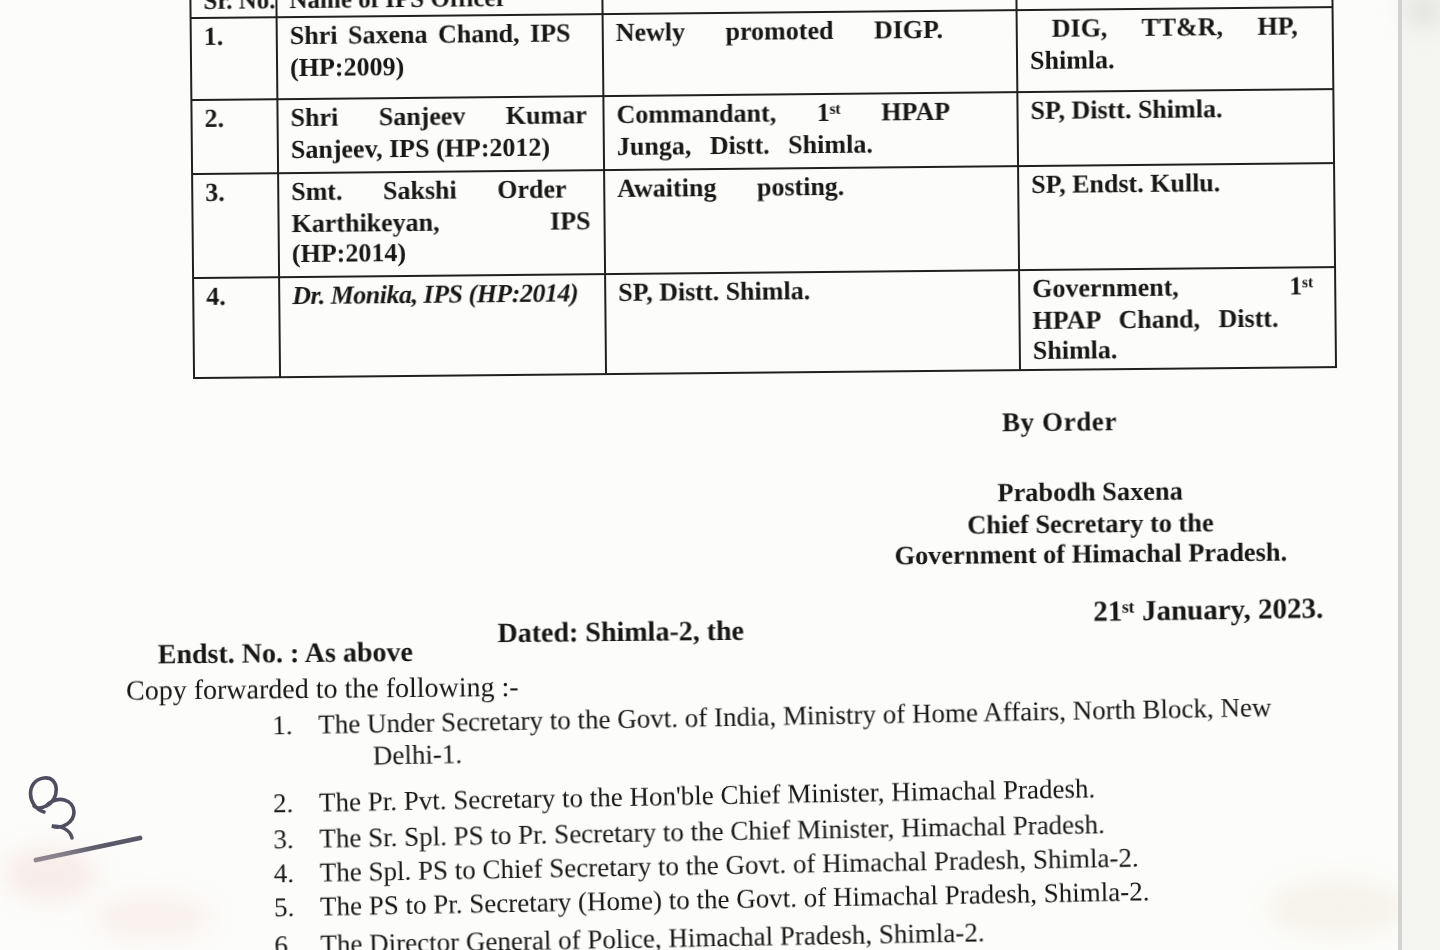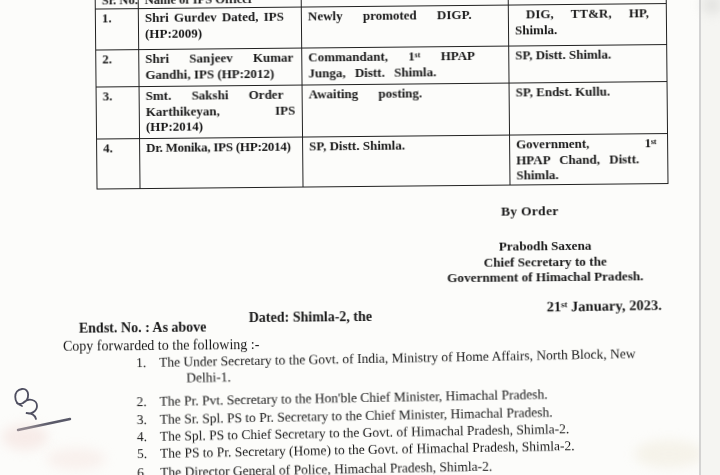--- a/index.html
+++ b/index.html
@@ -28,21 +28,21 @@
   .col-name{width:163px;}
   .col-post{width:207px;}
   .col-vice{width:158px;}
   .r1{height:41px;} .r2{height:37px;} .r3{height:52px;} .r4{height:50px;}
   .line{display:block;white-space:nowrap;}
   .wsA{word-spacing:2px;}
   .wsB{word-spacing:14px;text-align:center;}
   .wsC{word-spacing:17px;}
   .wsD{word-spacing:52px;}
   .wsE{word-spacing:6px;}
-  .tight{letter-spacing:-0.25px;}
+  .tight{letter-spacing:-0.25px;font-style:italic;}
   
   .by-order{
     position:absolute;left:445px;top:205px;width:170px;text-align:center;
     font-weight:bold;font-size:13.5px;letter-spacing:0.3px;
   }
   .signatory{
     position:absolute;left:420px;top:240px;width:250px;text-align:center;
     font-weight:bold;font-size:13.2px;line-height:15.5px;
   }
   .signatory .line{white-space:nowrap;}
@@ -95,38 +95,38 @@
             </td>
         <td>
               <span class="line"></span>
             </td>
       </tr>
       <tr class="r1">
         <td>
               <span class="line">1.</span>
             </td>
         <td>
-          <span class="line wsA">Shri Gurdev Dated, IPS</span>
+          <span class="line wsA">Shri Saxena Chand, IPS</span>
           <span class="line">(HP:2009)</span>
         </td>
         <td>
           <span class="line wsC">Newly promoted DIGP.</span>
         </td>
         <td>
           <span class="line wsB">DIG, TT&amp;R, HP,</span>
           <span class="line">Shimla.</span>
         </td>
       </tr>
       <tr class="r2">
         <td>
               <span class="line">2.</span>
             </td>
         <td>
           <span class="line wsC">Shri Sanjeev Kumar</span>
-          <span class="line">Gandhi, IPS (HP:2012)</span>
+          <span class="line">Sanjeev, IPS (HP:2012)</span>
         </td>
         <td>
           <span class="line wsC">Commandant, 1ˢᵗ HPAP</span>
           <span class="line wsE">Junga, Distt. Shimla.</span>
         </td>
         <td>
           <span class="line">SP, Distt. Shimla.</span>
         </td>
       </tr>
       <tr class="r3">

